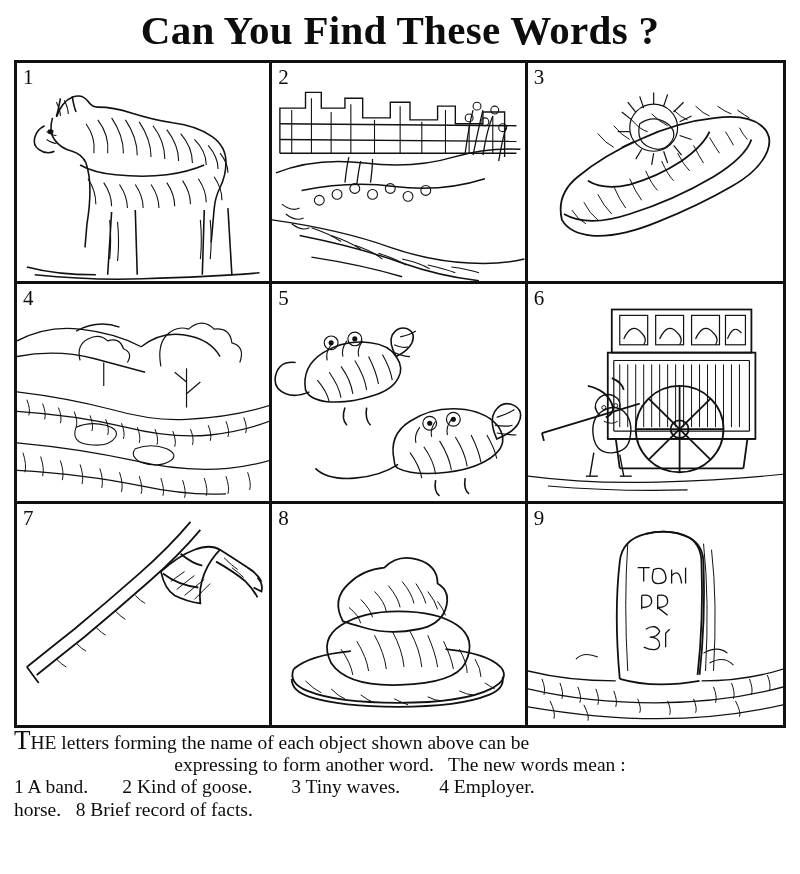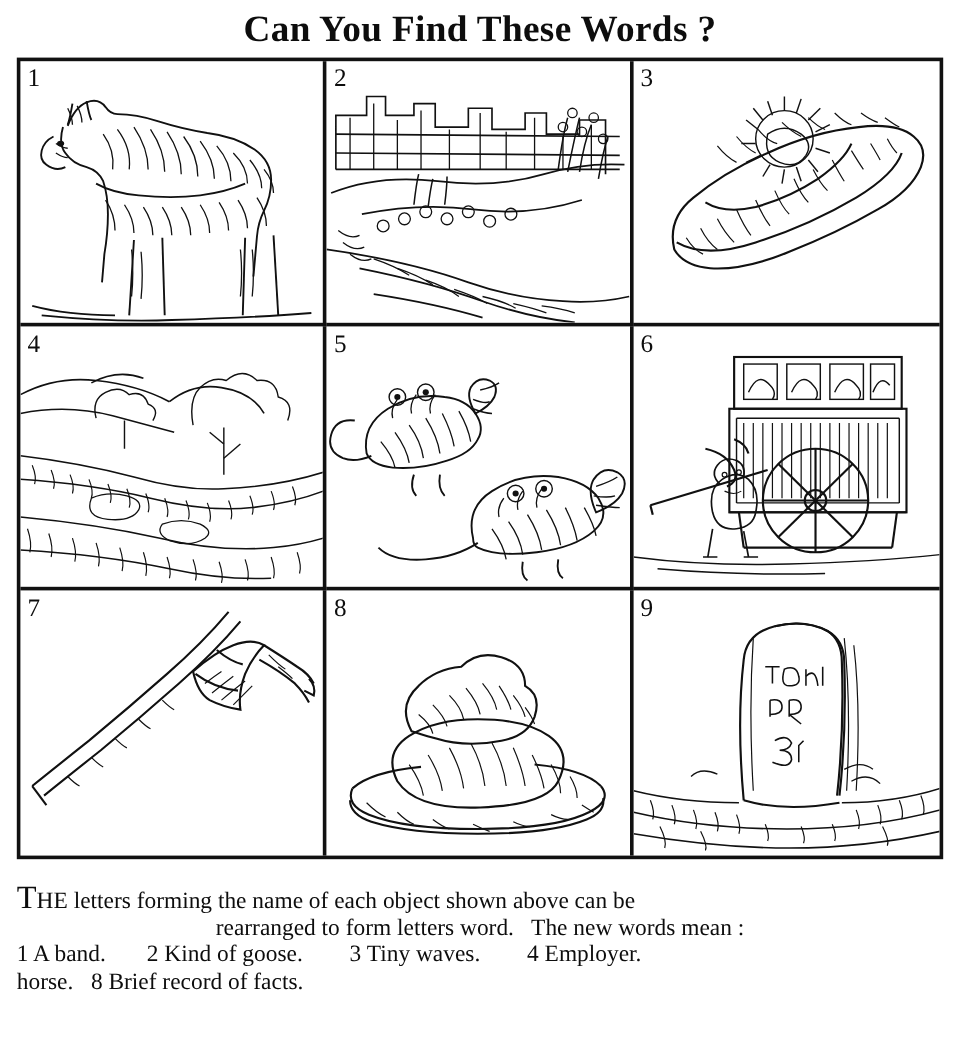--- a/index.html
+++ b/index.html
@@ -11,21 +11,21 @@
     overflow:hidden;
   }
   .page{
     position:relative;
     width:800px;height:874px;
     box-sizing:border-box;
     padding:0 14px;
   }
   .title{
     text-align:center;
-    font-size:31px;
+    font-size:41px;
     font-weight:bold;
     letter-spacing:0.3px;
     padding-top:6px;
     padding-bottom:6px;
     font-family:"Liberation Serif", serif;
   }
   .grid{
     position:relative;
     width:772px;
     height:668px;
@@ -50,21 +50,21 @@
     position:absolute;
     top:2px;left:6px;
     font-size:21px;
     font-family:"Liberation Serif", serif;
     z-index:5;
   }
   .art{position:absolute;inset:0;}
   .art svg{width:100%;height:100%;display:block;}
   .caption{
     width:772px;
-    margin:20px auto 0 auto;
+    margin:0 auto 0 auto;
     font-size:19.5px;
     line-height:1.14;
     text-align:justify;
   }
   .caption p{margin:0;}
   .cap-line{display:block;white-space:pre-wrap;}
   .dropcap{
     font-size:27px;
     line-height:0.9;
   }
@@ -584,19 +584,19 @@
           </g>
         </svg>
       </div>
     </div>
 
   </div>
 
   <div class="caption">
     <p>
       <span class="dropcap">T</span><span>HE letters forming the name of each object shown above can be</span>
-      <span class="cap-line" style="text-align:center;display:block;">rearranged to form letters word.   The new words mean :</span>
+      <span class="cap-line" style="text-align:center;display:block;">expressing to form another word.   The new words mean :</span>
       <span class="clue-line">1 A band.       2 Kind of goose.        3 Tiny waves.        4 Employer.</span>
       <span class="clue-line">horse.   8 Brief record of facts.</span>
     </p>
   </div>
 
 </div>
 
 </body></html>

